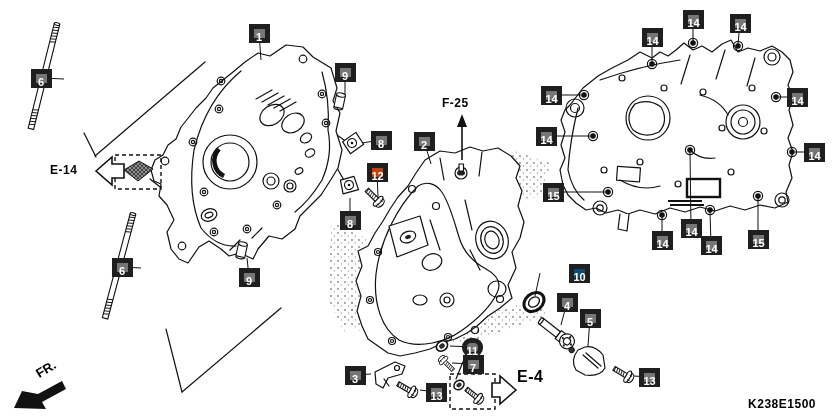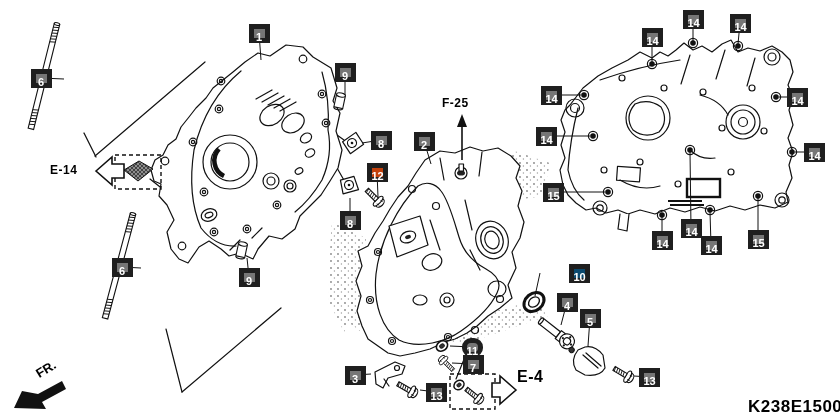--- a/index.html
+++ b/index.html
@@ -9,21 +9,21 @@
   #callout-layer{position:absolute;left:0;top:0;width:840px;height:420px;pointer-events:none;}
   .callout{position:absolute;width:21px;height:19px;box-sizing:border-box;
            border:5px solid #14b8a6;background:#767676;color:#fff;
            font-size:11px;font-weight:bold;line-height:17px;text-align:center;
            pointer-events:auto;cursor:pointer;user-select:none;}
   .reflabel{position:absolute;color:#000;font-weight:bold;white-space:nowrap;}
   #e14-label{left:50px;top:163px;font-size:12px;letter-spacing:0.5px;}
   #f25-label{left:442px;top:96px;font-size:12px;letter-spacing:0.5px;}
   #e4-label{left:517px;top:368px;font-size:16px;letter-spacing:0.5px;}
   #fr-label{left:33px;top:368px;font-size:13px;transform:rotate(-31deg);transform-origin:left top;}
-  #part-code{left:748px;top:397px;width:68px;font-size:17px;text-align:right;letter-spacing:0.5px;}
+  #part-code{left:748px;top:397px;width:68px;font-size:12px;text-align:right;letter-spacing:0.5px;}
   svg .ln{stroke:#111;fill:none;stroke-width:1.2;stroke-linejoin:round;stroke-linecap:round;}
   svg .fw{fill:#fff;}
   svg .leader{stroke:#111;stroke-width:1;}
 </style>
 </head>
 <body>
 
 <div id="stage">
 
 <svg id="lineart" width="840" height="420" viewBox="0 0 840 420" xmlns="http://www.w3.org/2000/svg">

